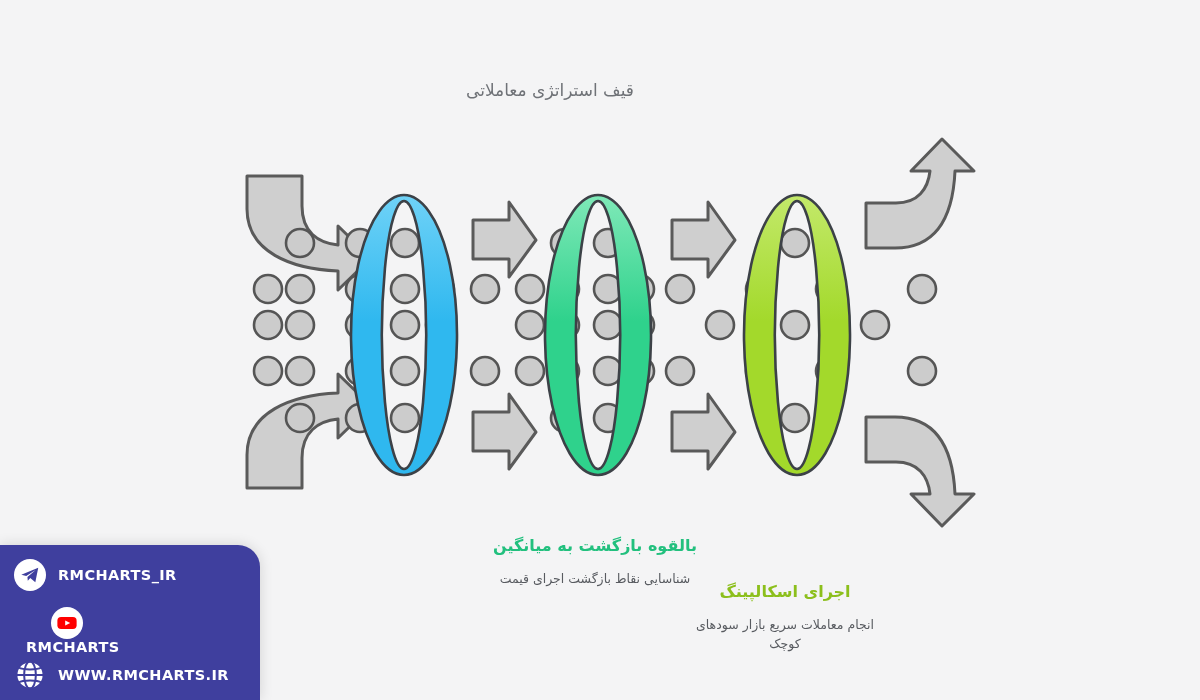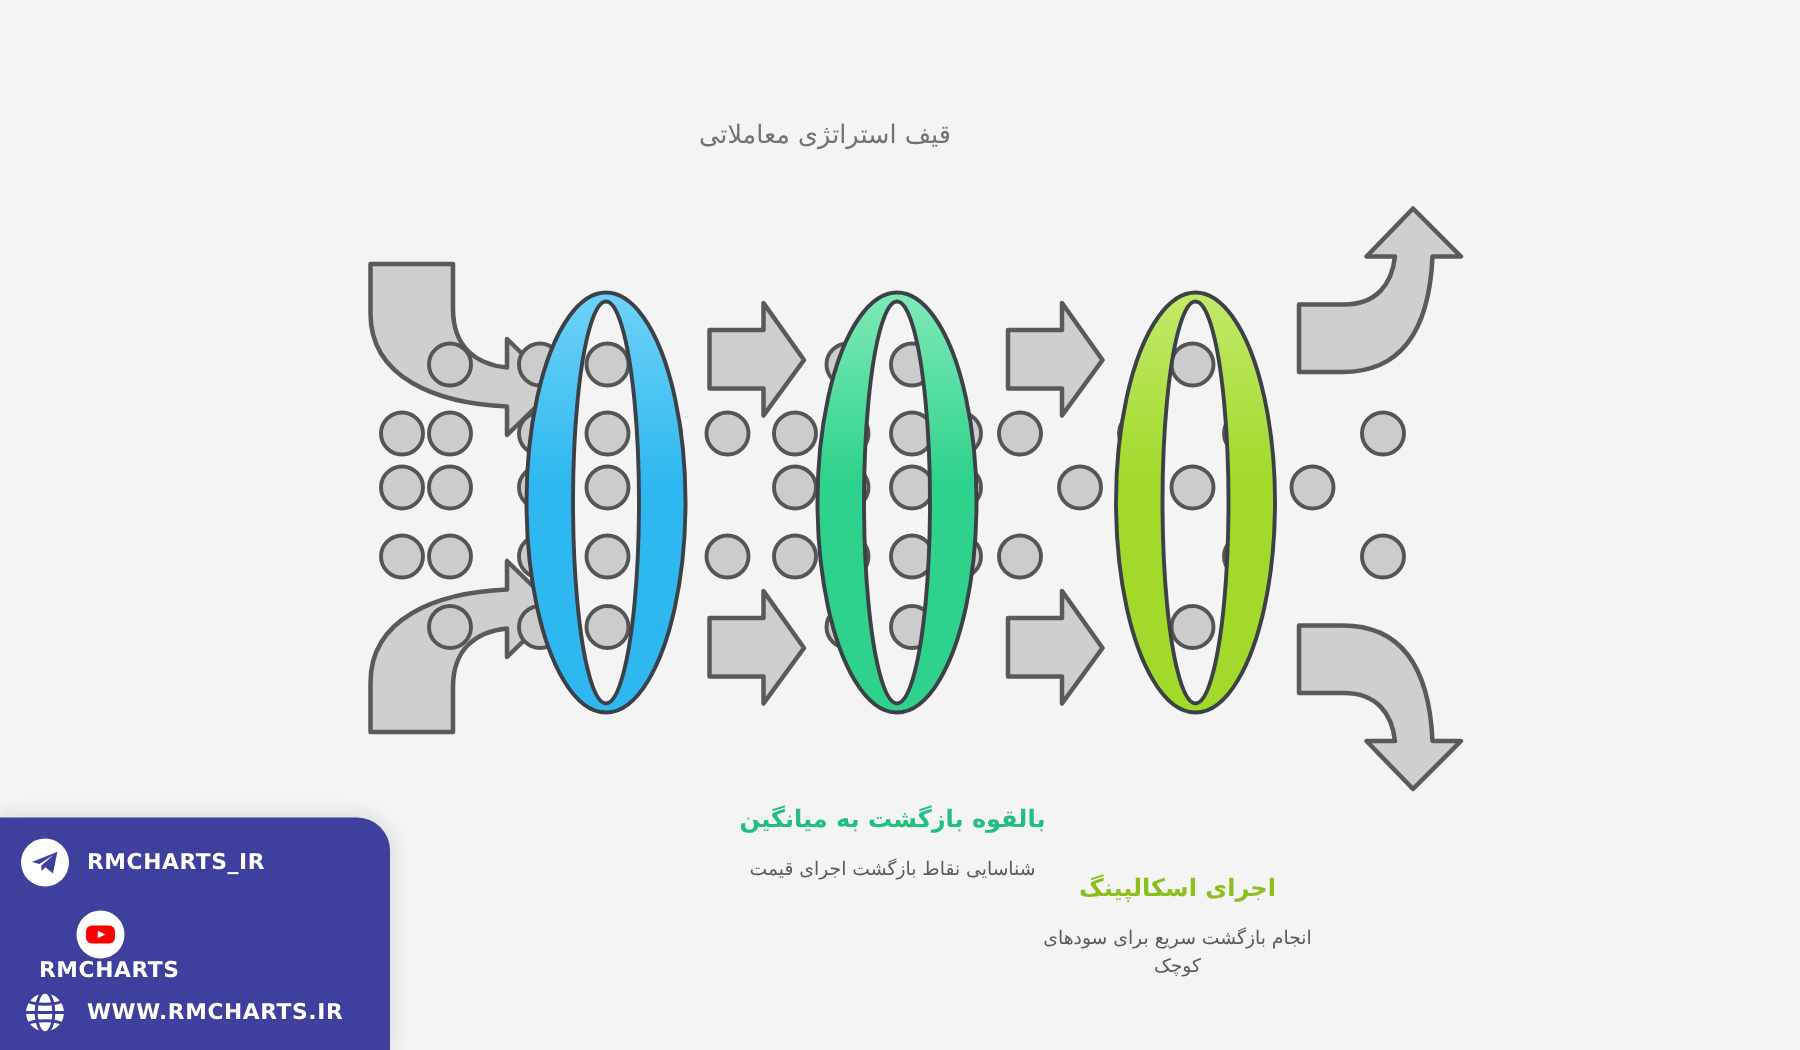--- a/index.html
+++ b/index.html
@@ -239,21 +239,21 @@
       </g>
   </svg>
 
   <div class="stage-labels">
     <div class="stage-col c2">
       <div class="stage-title">بالقوه بازگشت به میانگین</div>
       <div class="stage-desc">شناسایی نقاط بازگشت اجرای قیمت</div>
     </div>
     <div class="stage-col c3">
       <div class="stage-title">اجرای اسکالپینگ</div>
-      <div class="stage-desc">انجام بازگشت سریع برای سودهای کوچک</div>
+      <div class="stage-desc">انجام معاملات سریع بازار سودهای کوچک</div>
     </div>
   </div>
 
   <div id="brand">
 
     <div class="brand-row r1">
       <span class="brand-icon">
         <svg width="22" height="22" viewBox="0 0 24 24">
           <path d="M2.5 11.6 L21 4.2 L17.8 20 L12.3 15.4 L9.6 18.2 L9.2 14.3 L18.2 6.6 L7.9 13.1 Z" fill="#3f3f9e"></path>
         </svg>

